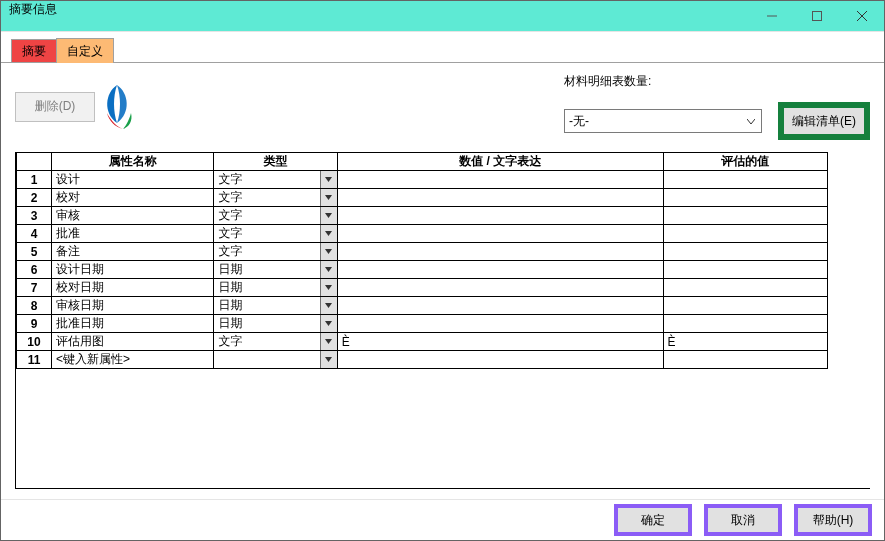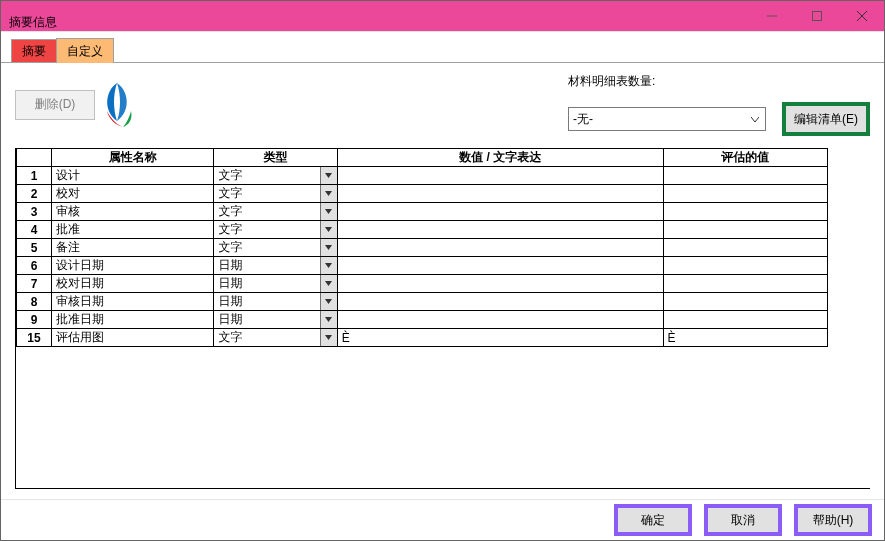--- a/index.html
+++ b/index.html
@@ -16,22 +16,22 @@
     height: 541px;
     border: 1px solid #646464;
     box-sizing: border-box;
     display: flex;
     flex-direction: column;
     background: #ffffff;
   }
   .titlebar {
     height: 30px;
     display: flex;
-    align-items: flex-end;
-    background: #ec4899;
+    align-items: flex-start;
+    background: #5eead4;
     border-bottom: 1px solid #e5e5e5;
   }
   .titlebar .title {
     padding-left: 8px;
     flex: 1;
     font-size: 12px;
   }
   .win-controls {
     display: flex;
     height: 100%;
@@ -137,21 +137,21 @@
   }
   .combo .arrow {
     position:absolute;
     right:6px;
     top:50%;
     transform: translateY(-50%);
   }
   .edit-list-btn {
     width: 80px;
     height: 26px;
-    border: 4px solid #15803d;
+    border: 6px solid #15803d;
     background: #e1e1e1;
     display:flex;
     align-items:center;
     justify-content:center;
   }
 
   
   .grid-wrap {
     flex:1;
     border: 1px solid #000;
@@ -400,29 +400,42 @@
               <td>批准日期</td>
               <td class="type-cell">日期<span class="type-arrow">
                   <svg width="7" height="5">
                     <polygon points="0,0 7,0 3.5,5" fill="#333"></polygon>
                   </svg>
                 </span></td>
               <td></td>
               <td></td>
             </tr>
             <tr>
-              <td class="col-rownum">15</td>
+              <td class="col-rownum">10</td>
               <td>评估用图</td>
               <td class="type-cell">文字<span class="type-arrow">
                   <svg width="7" height="5">
                     <polygon points="0,0 7,0 3.5,5" fill="#333"></polygon>
                   </svg>
                 </span></td>
               <td>È</td>
               <td>È</td>
+            </tr>
+            <tr>
+              <td class="col-rownum">11</td>
+              <td>&lt;键入新属性&gt;</td>
+              <td class="type-cell">
+                <span class="type-arrow">
+                  <svg width="7" height="5">
+                    <polygon points="0,0 7,0 3.5,5" fill="#333"></polygon>
+                  </svg>
+                </span>
+              </td>
+              <td></td>
+              <td></td>
             </tr>
           </tbody>
       </table>
     </div>
 
   </div>
 
   <div class="footer">
     <div class="footer-btn">确定</div>
     <div class="footer-btn">取消</div>

